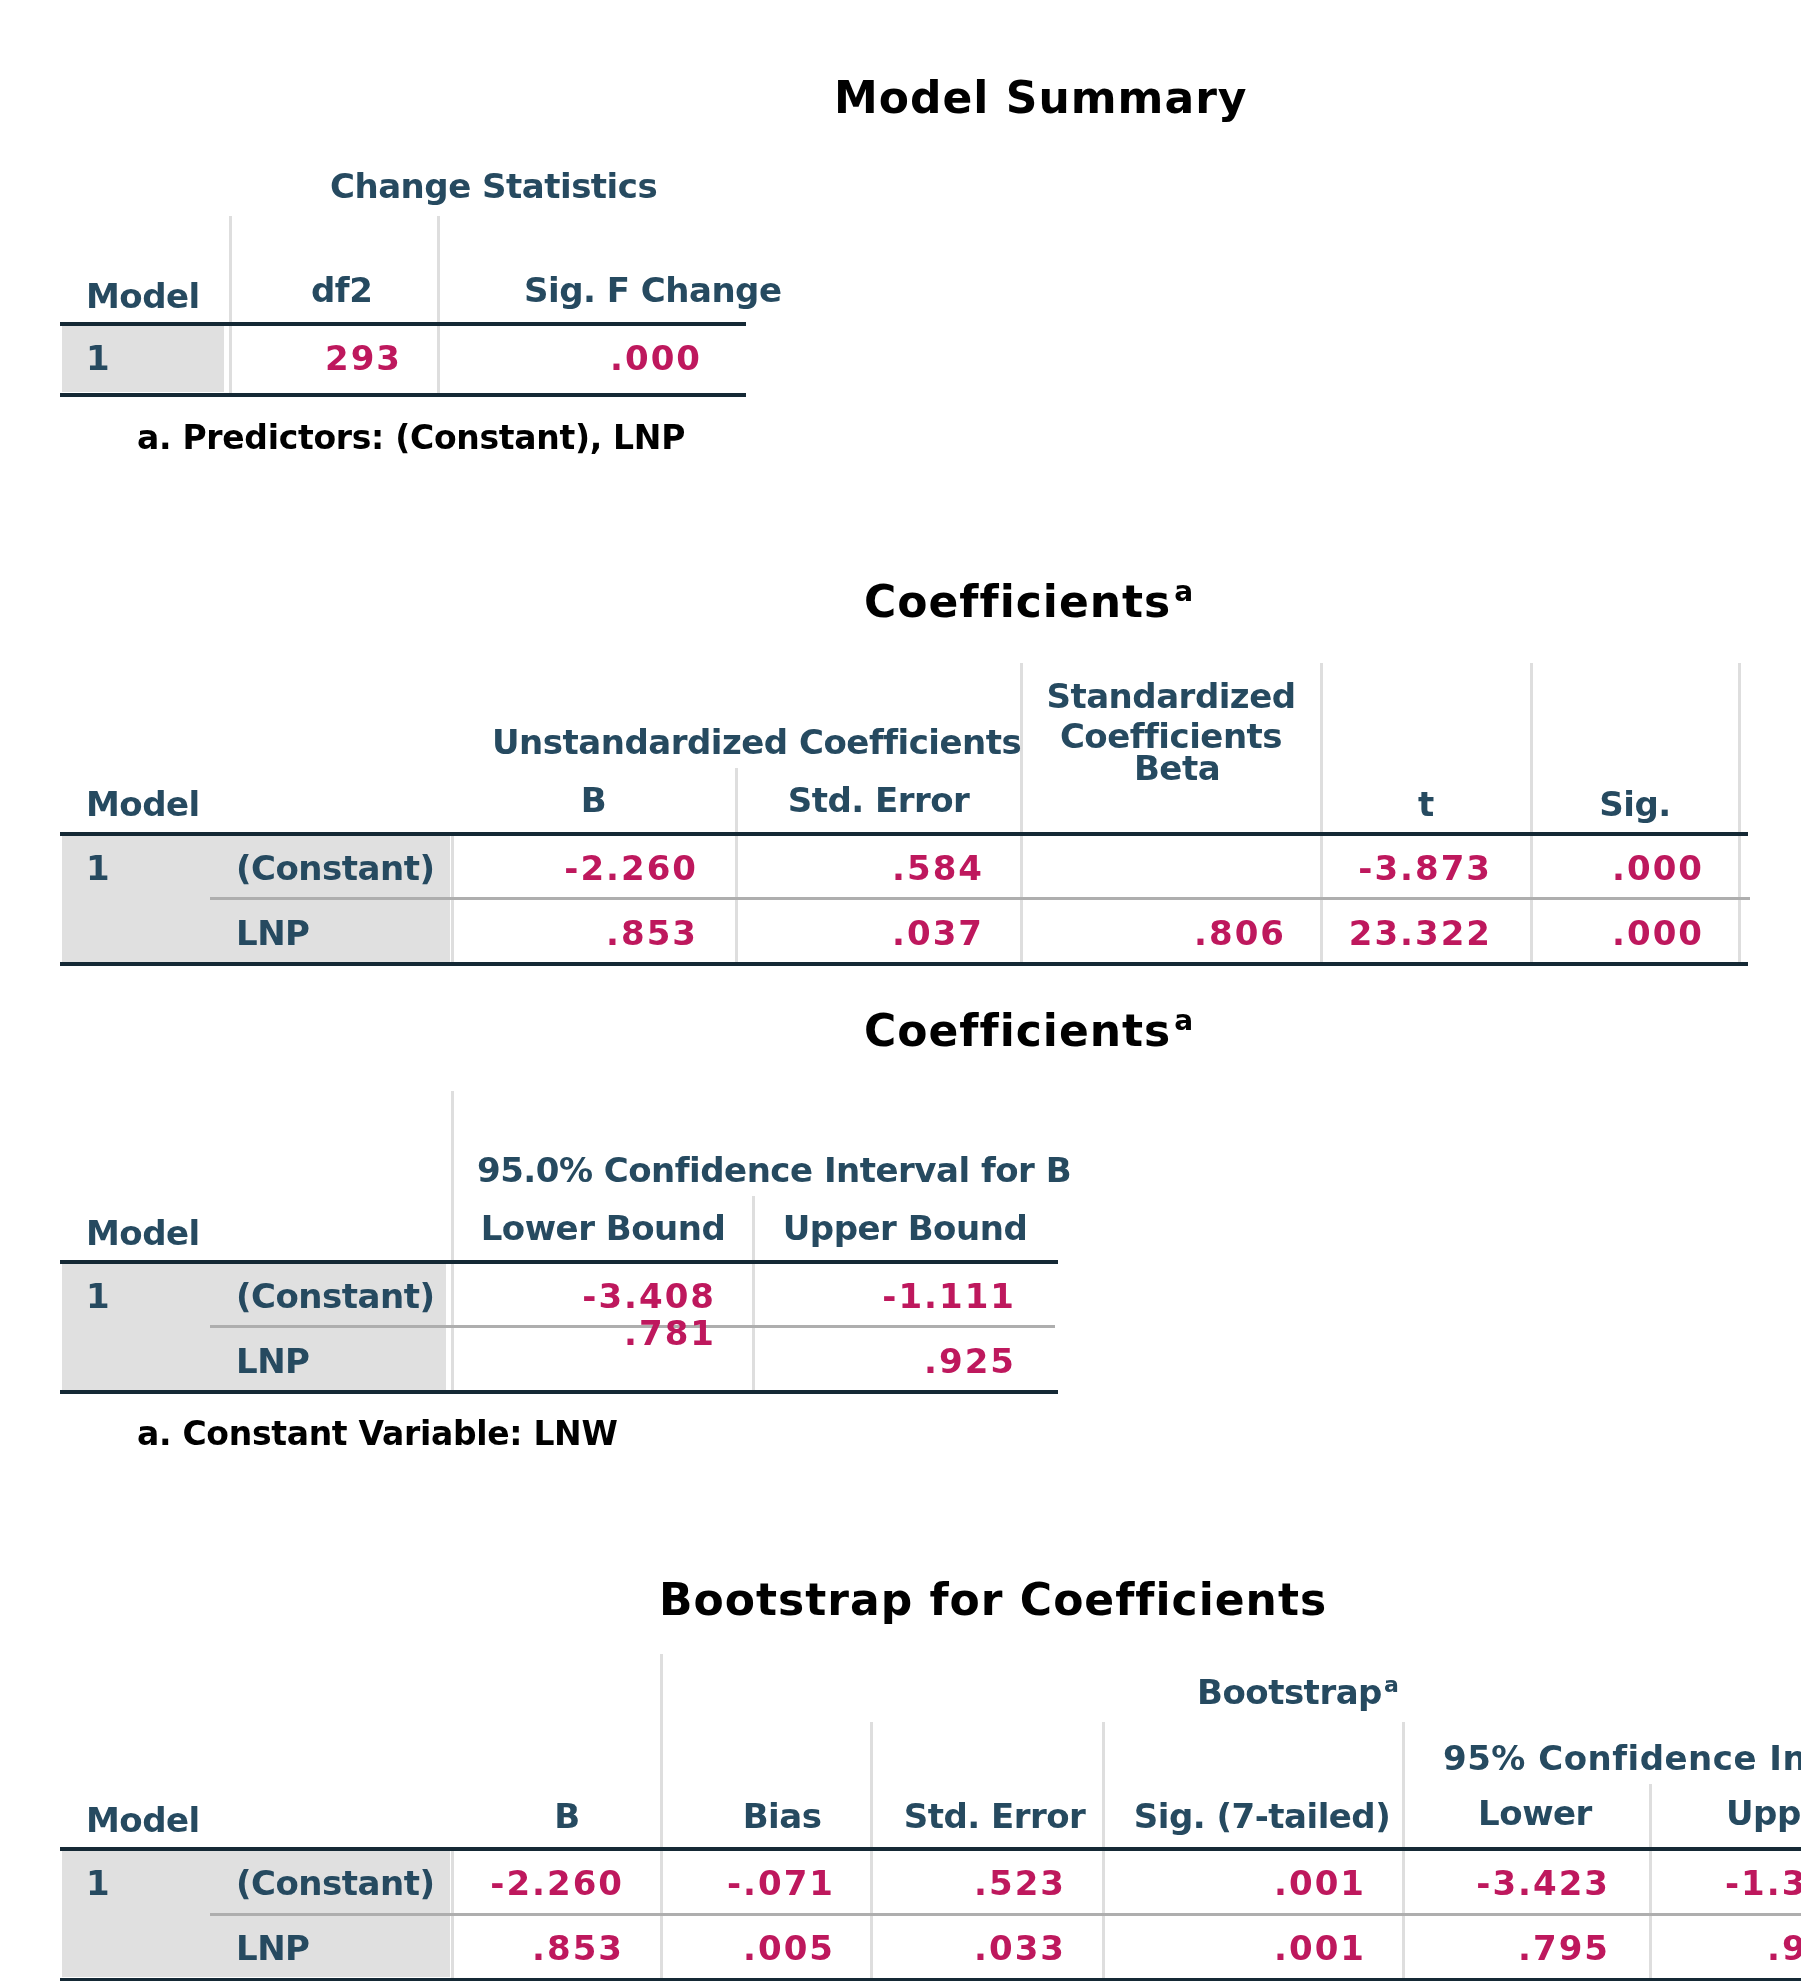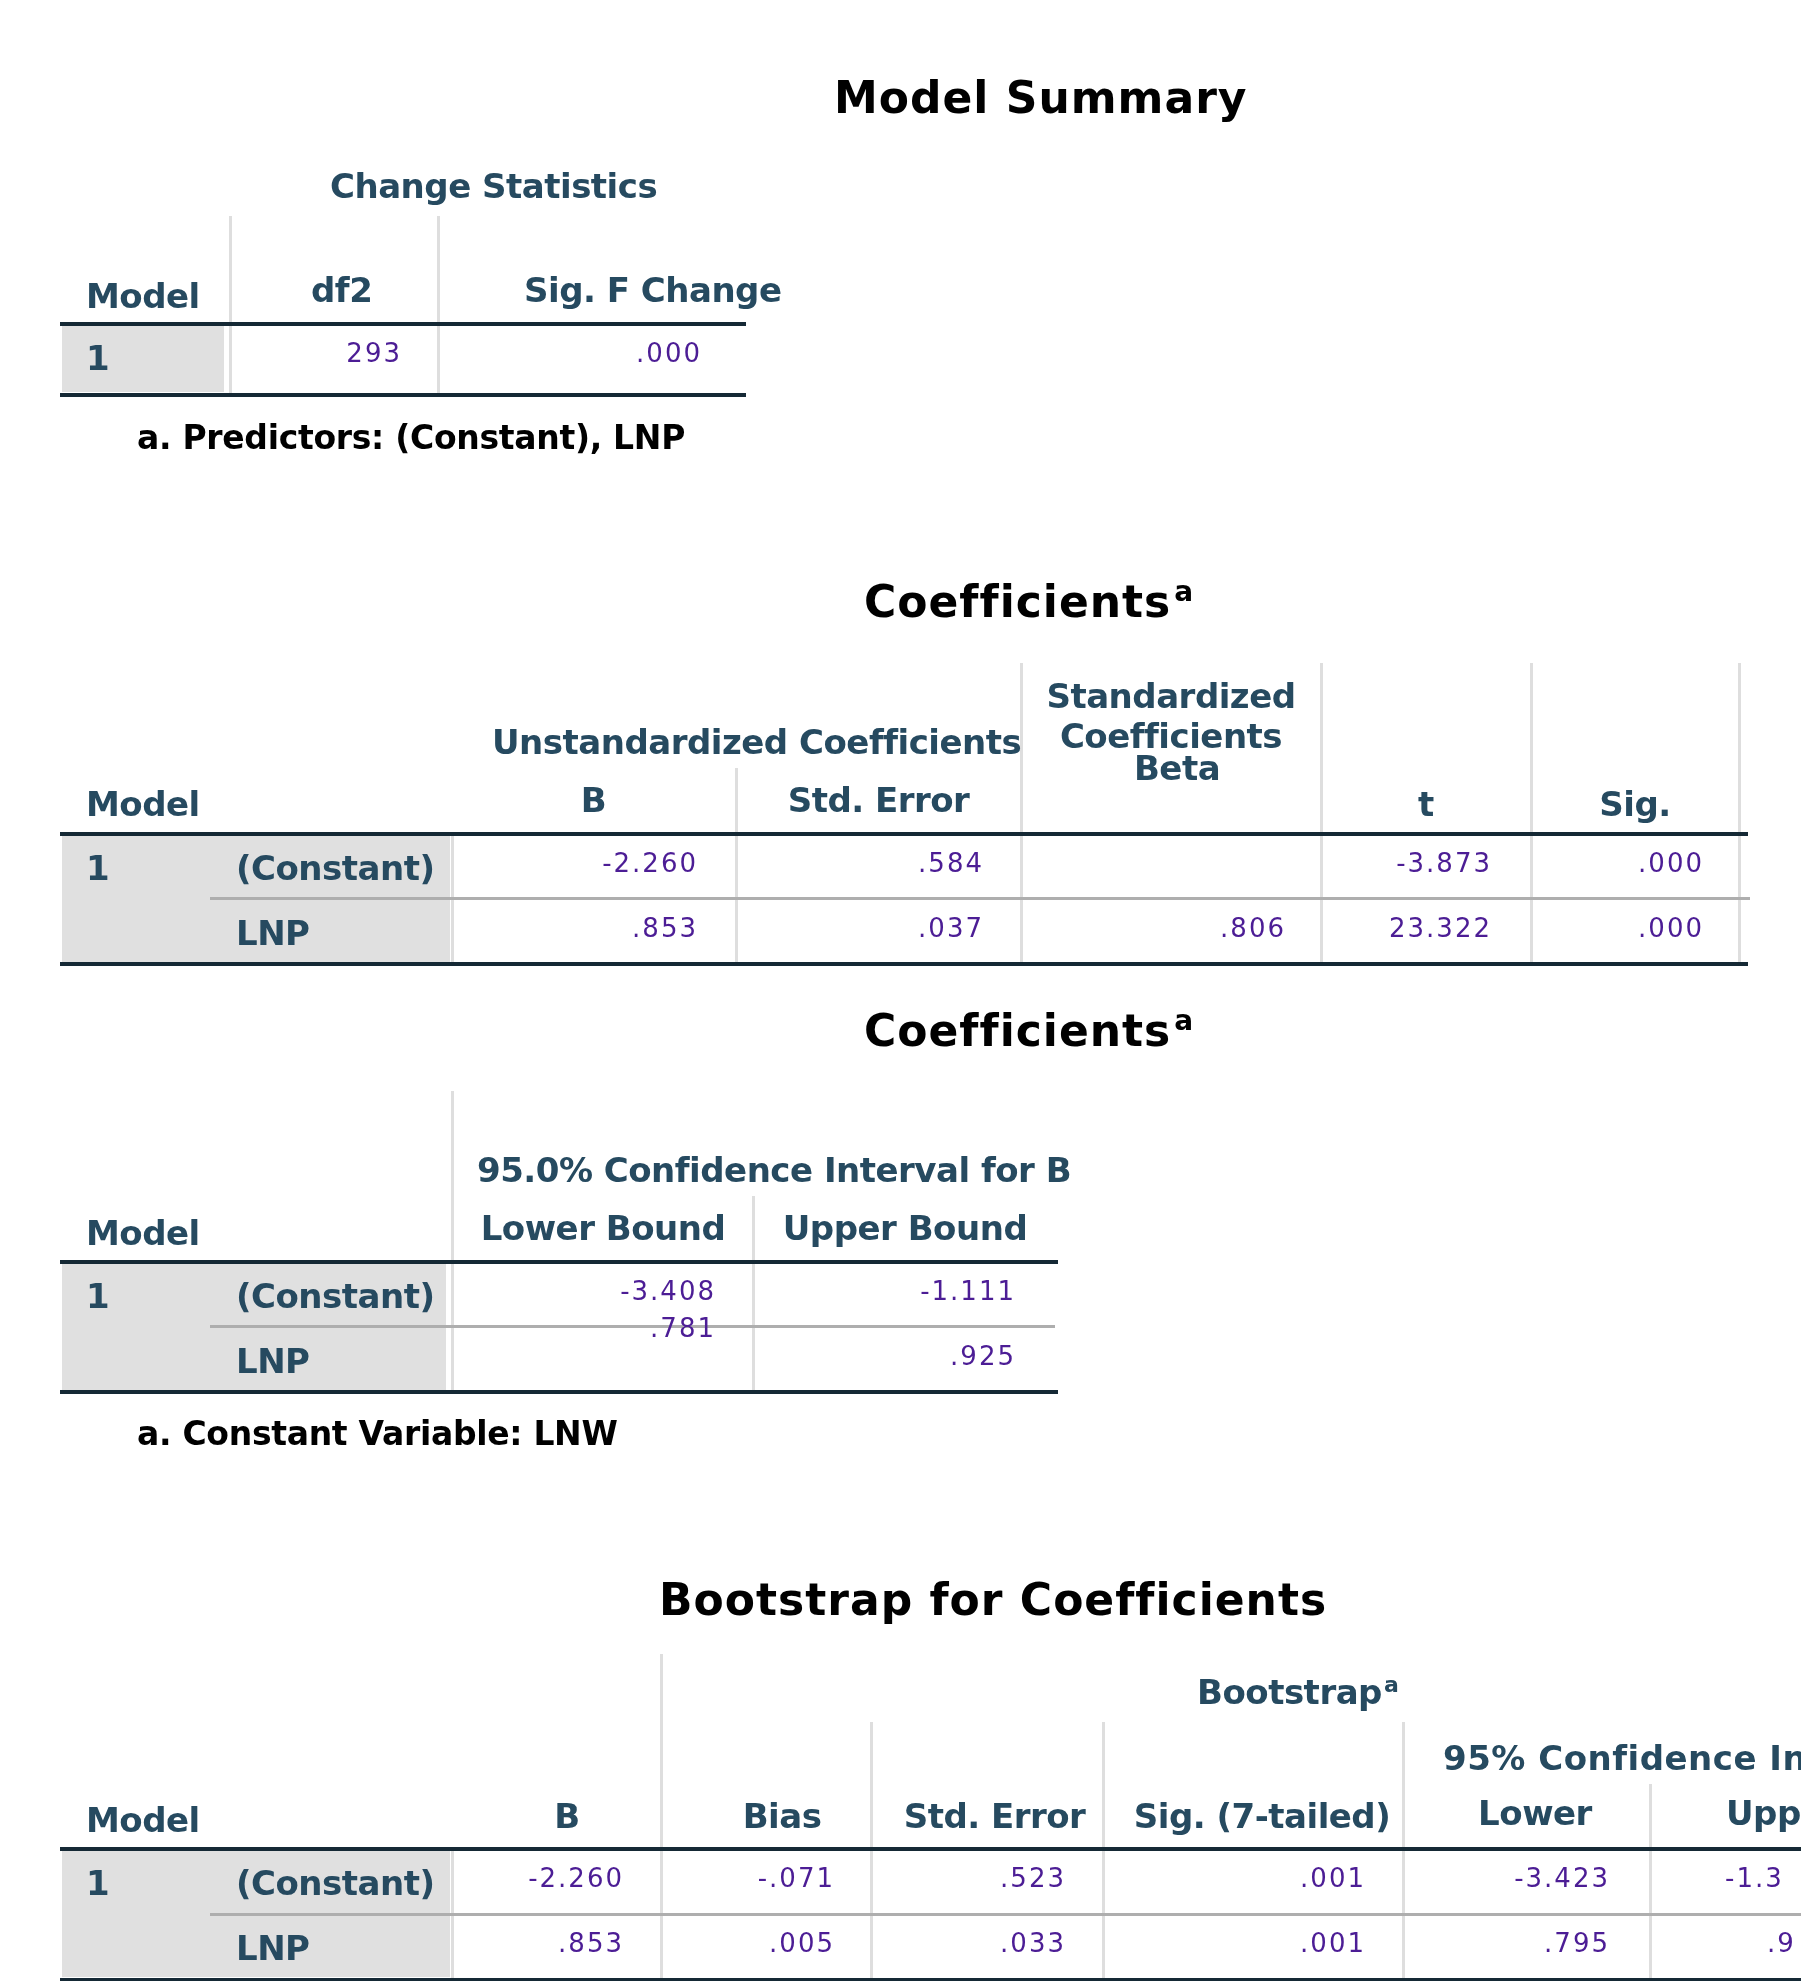--- a/index.html
+++ b/index.html
@@ -4,21 +4,21 @@
 <style>
   html, body { margin:0; padding:0; background:#ffffff; }
   body { width:1801px; height:1981px; position:relative; overflow:hidden;
          font-family:"DejaVu Sans", sans-serif; }
   .abs { position:absolute; white-space:nowrap; }
   .title { font-weight:bold; font-size:44px; color:#000; letter-spacing:1px; }
   .title sup { font-size:28px; vertical-align:super; line-height:0; margin-left:3px; }
   .hdr { font-weight:bold; font-size:34px; color:#264a60; letter-spacing:-0.5px; }
   .hdr sup { font-size:22px; vertical-align:super; line-height:0; margin-left:2px; }
   .rowlabel { font-weight:bold; font-size:34px; color:#264a60; letter-spacing:-0.5px; }
-  .val { font-weight:normal; font-size:26px; color:#4c1d95; letter-spacing:2px; text-align:right; }
+  .val { font-weight:bold; font-size:34px; color:#be185d; letter-spacing:2px; text-align:right; }
   .foot { font-weight:bold; font-size:33px; color:#000; letter-spacing:-0.3px; }
   .rule { position:absolute; height:4px; background:#152935; }
   .subrule { position:absolute; height:3px; background:#aeaeae; }
   .vline { position:absolute; width:3px; background:#dedede; }
   .shade { position:absolute; background:#e0e0e0; }
   .center { text-align:center; }
 </style>
 </head>
 <body>
 

